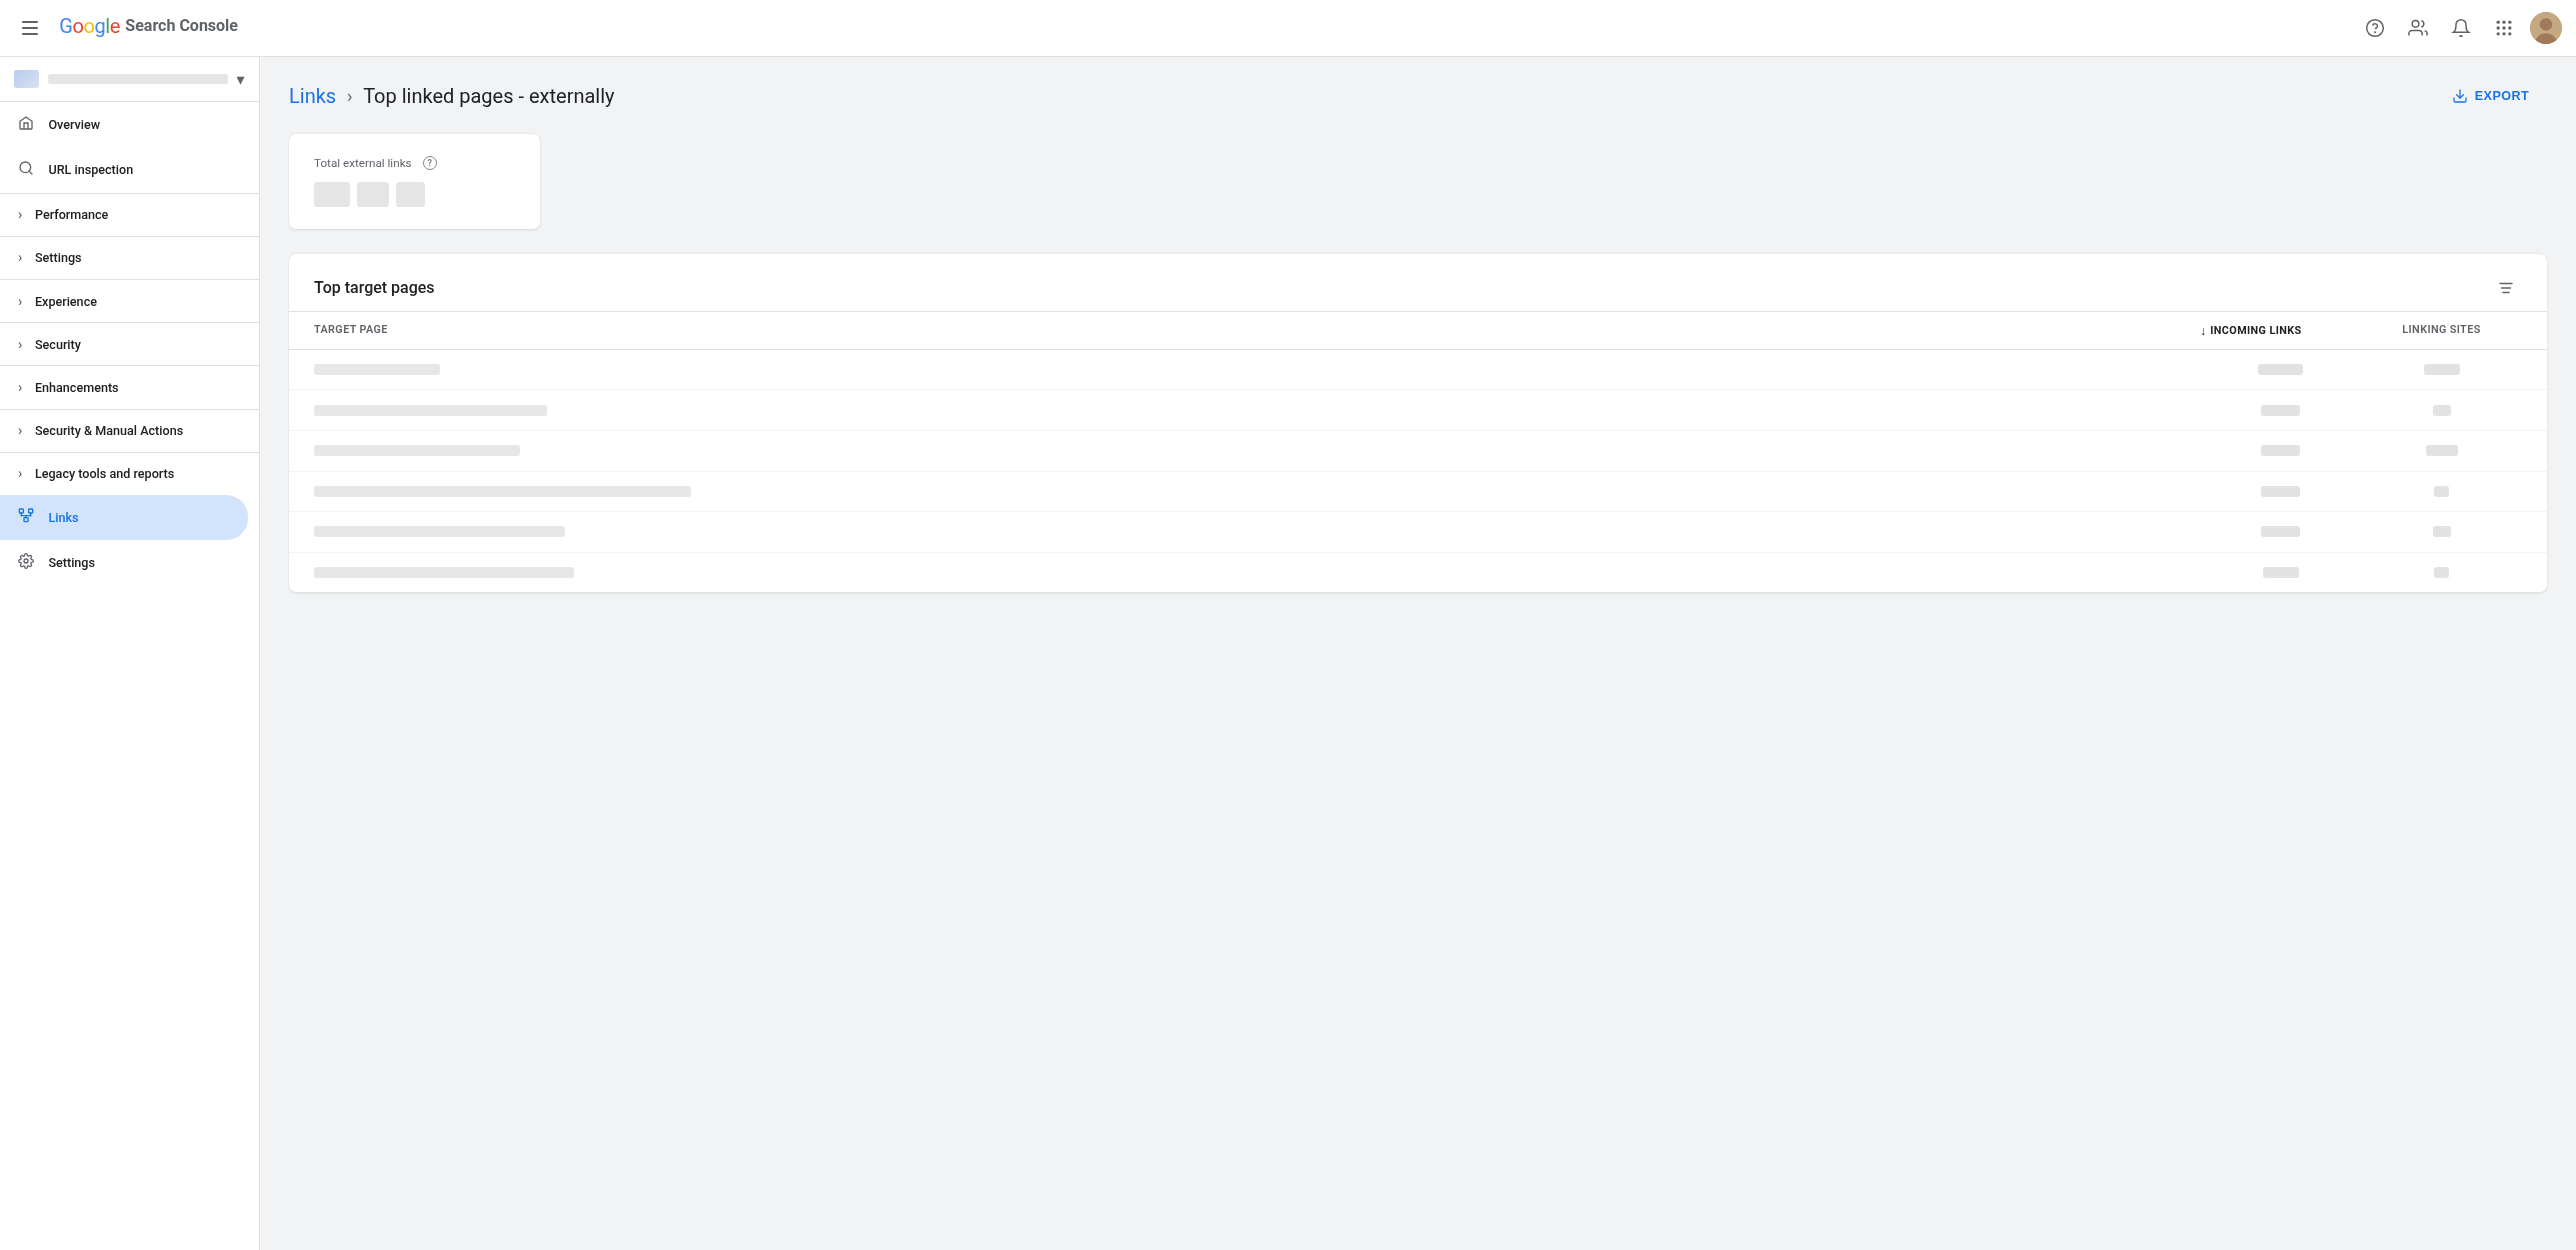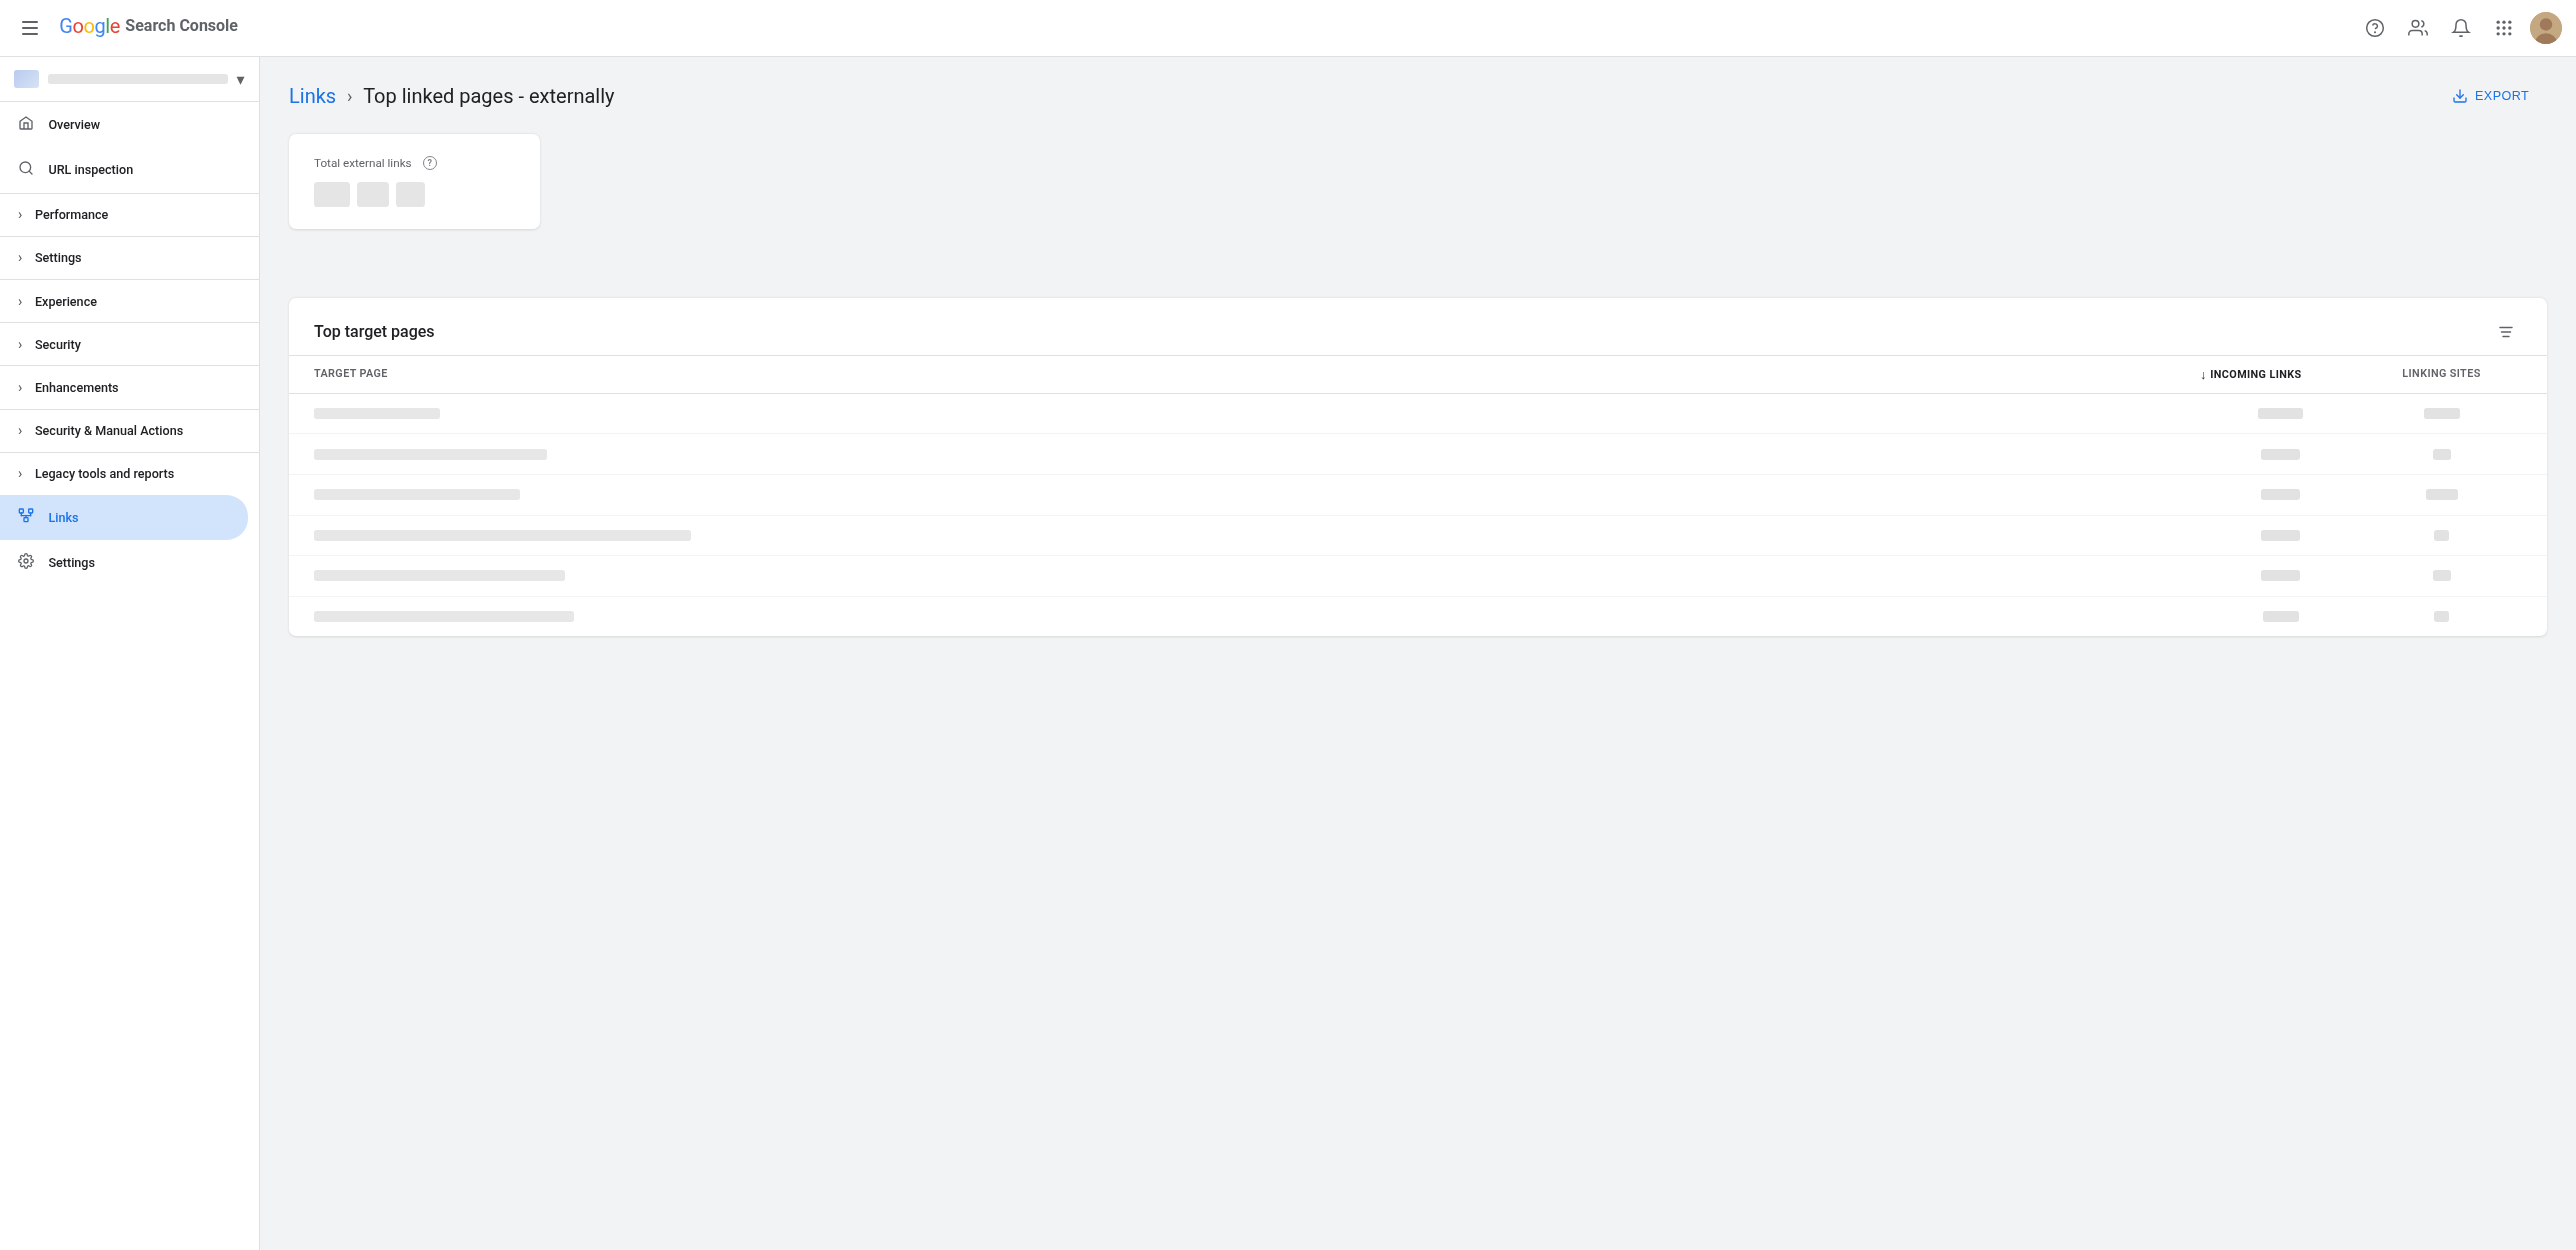--- a/index.html
+++ b/index.html
@@ -249,21 +249,21 @@
       margin-left: auto;
       display: flex;
       align-items: center;
       gap: 7.2px;
       padding: 9px 18px;
       background: transparent;
       border: none;
       cursor: pointer;
       color: #1a73e8;
       font-size: 12.6px;
-      font-weight: 400;
+      font-weight: 700;
       letter-spacing: 0.4px;
       text-transform: uppercase;
     }
 
     
     .ext-links-card {
       background: #fff;
       border-radius: 7.2px;
       padding: 21.5px 25px;
       display: inline-block;
@@ -290,21 +290,20 @@
       border-radius: 3.6px;
       opacity: 0.55;
     }
 
     
     .table-card {
       background: #fff;
       border-radius: 7.2px;
       box-shadow: 0 0.9px 2.7px rgba(0,0,0,0.12);
       overflow: hidden;
-      margin-top: 44px;
     }
     .table-header-row {
       display: flex;
       align-items: center;
       padding: 18px 25px 7.2px;
       border-bottom: 0.9px solid #e0e0e0;
     }
     .table-title {
       font-size: 16px;
       font-weight: 500;

